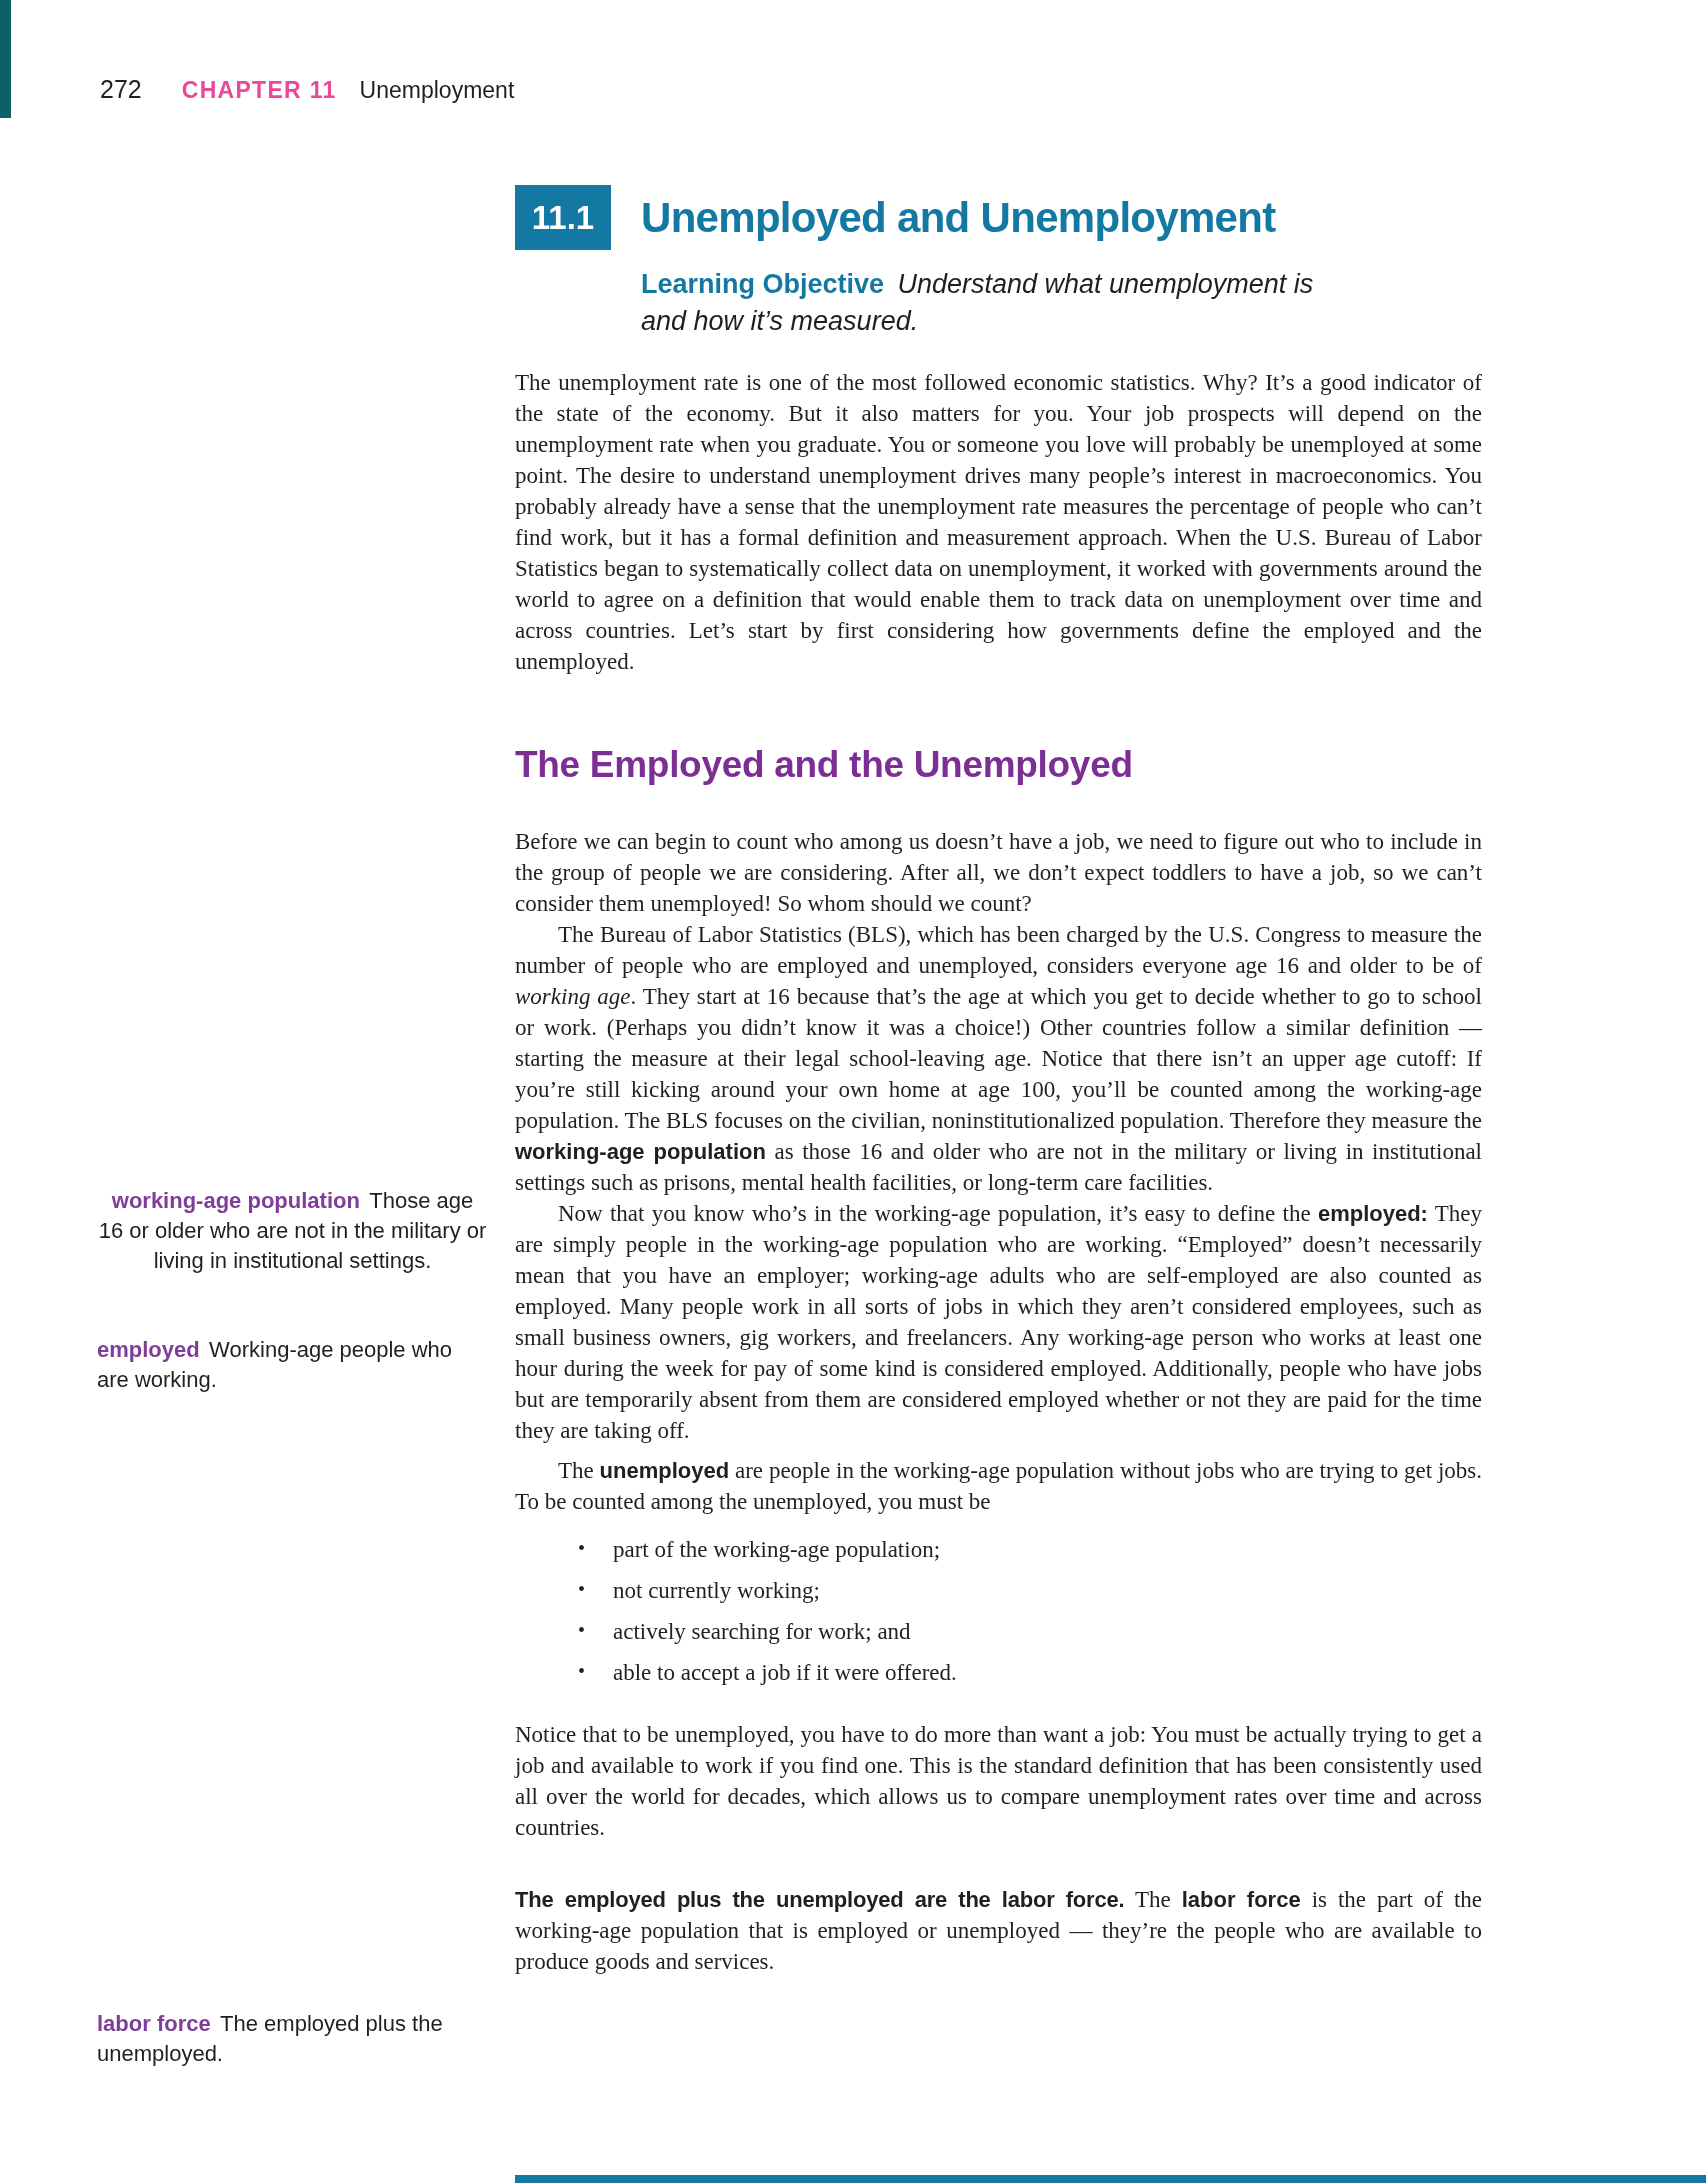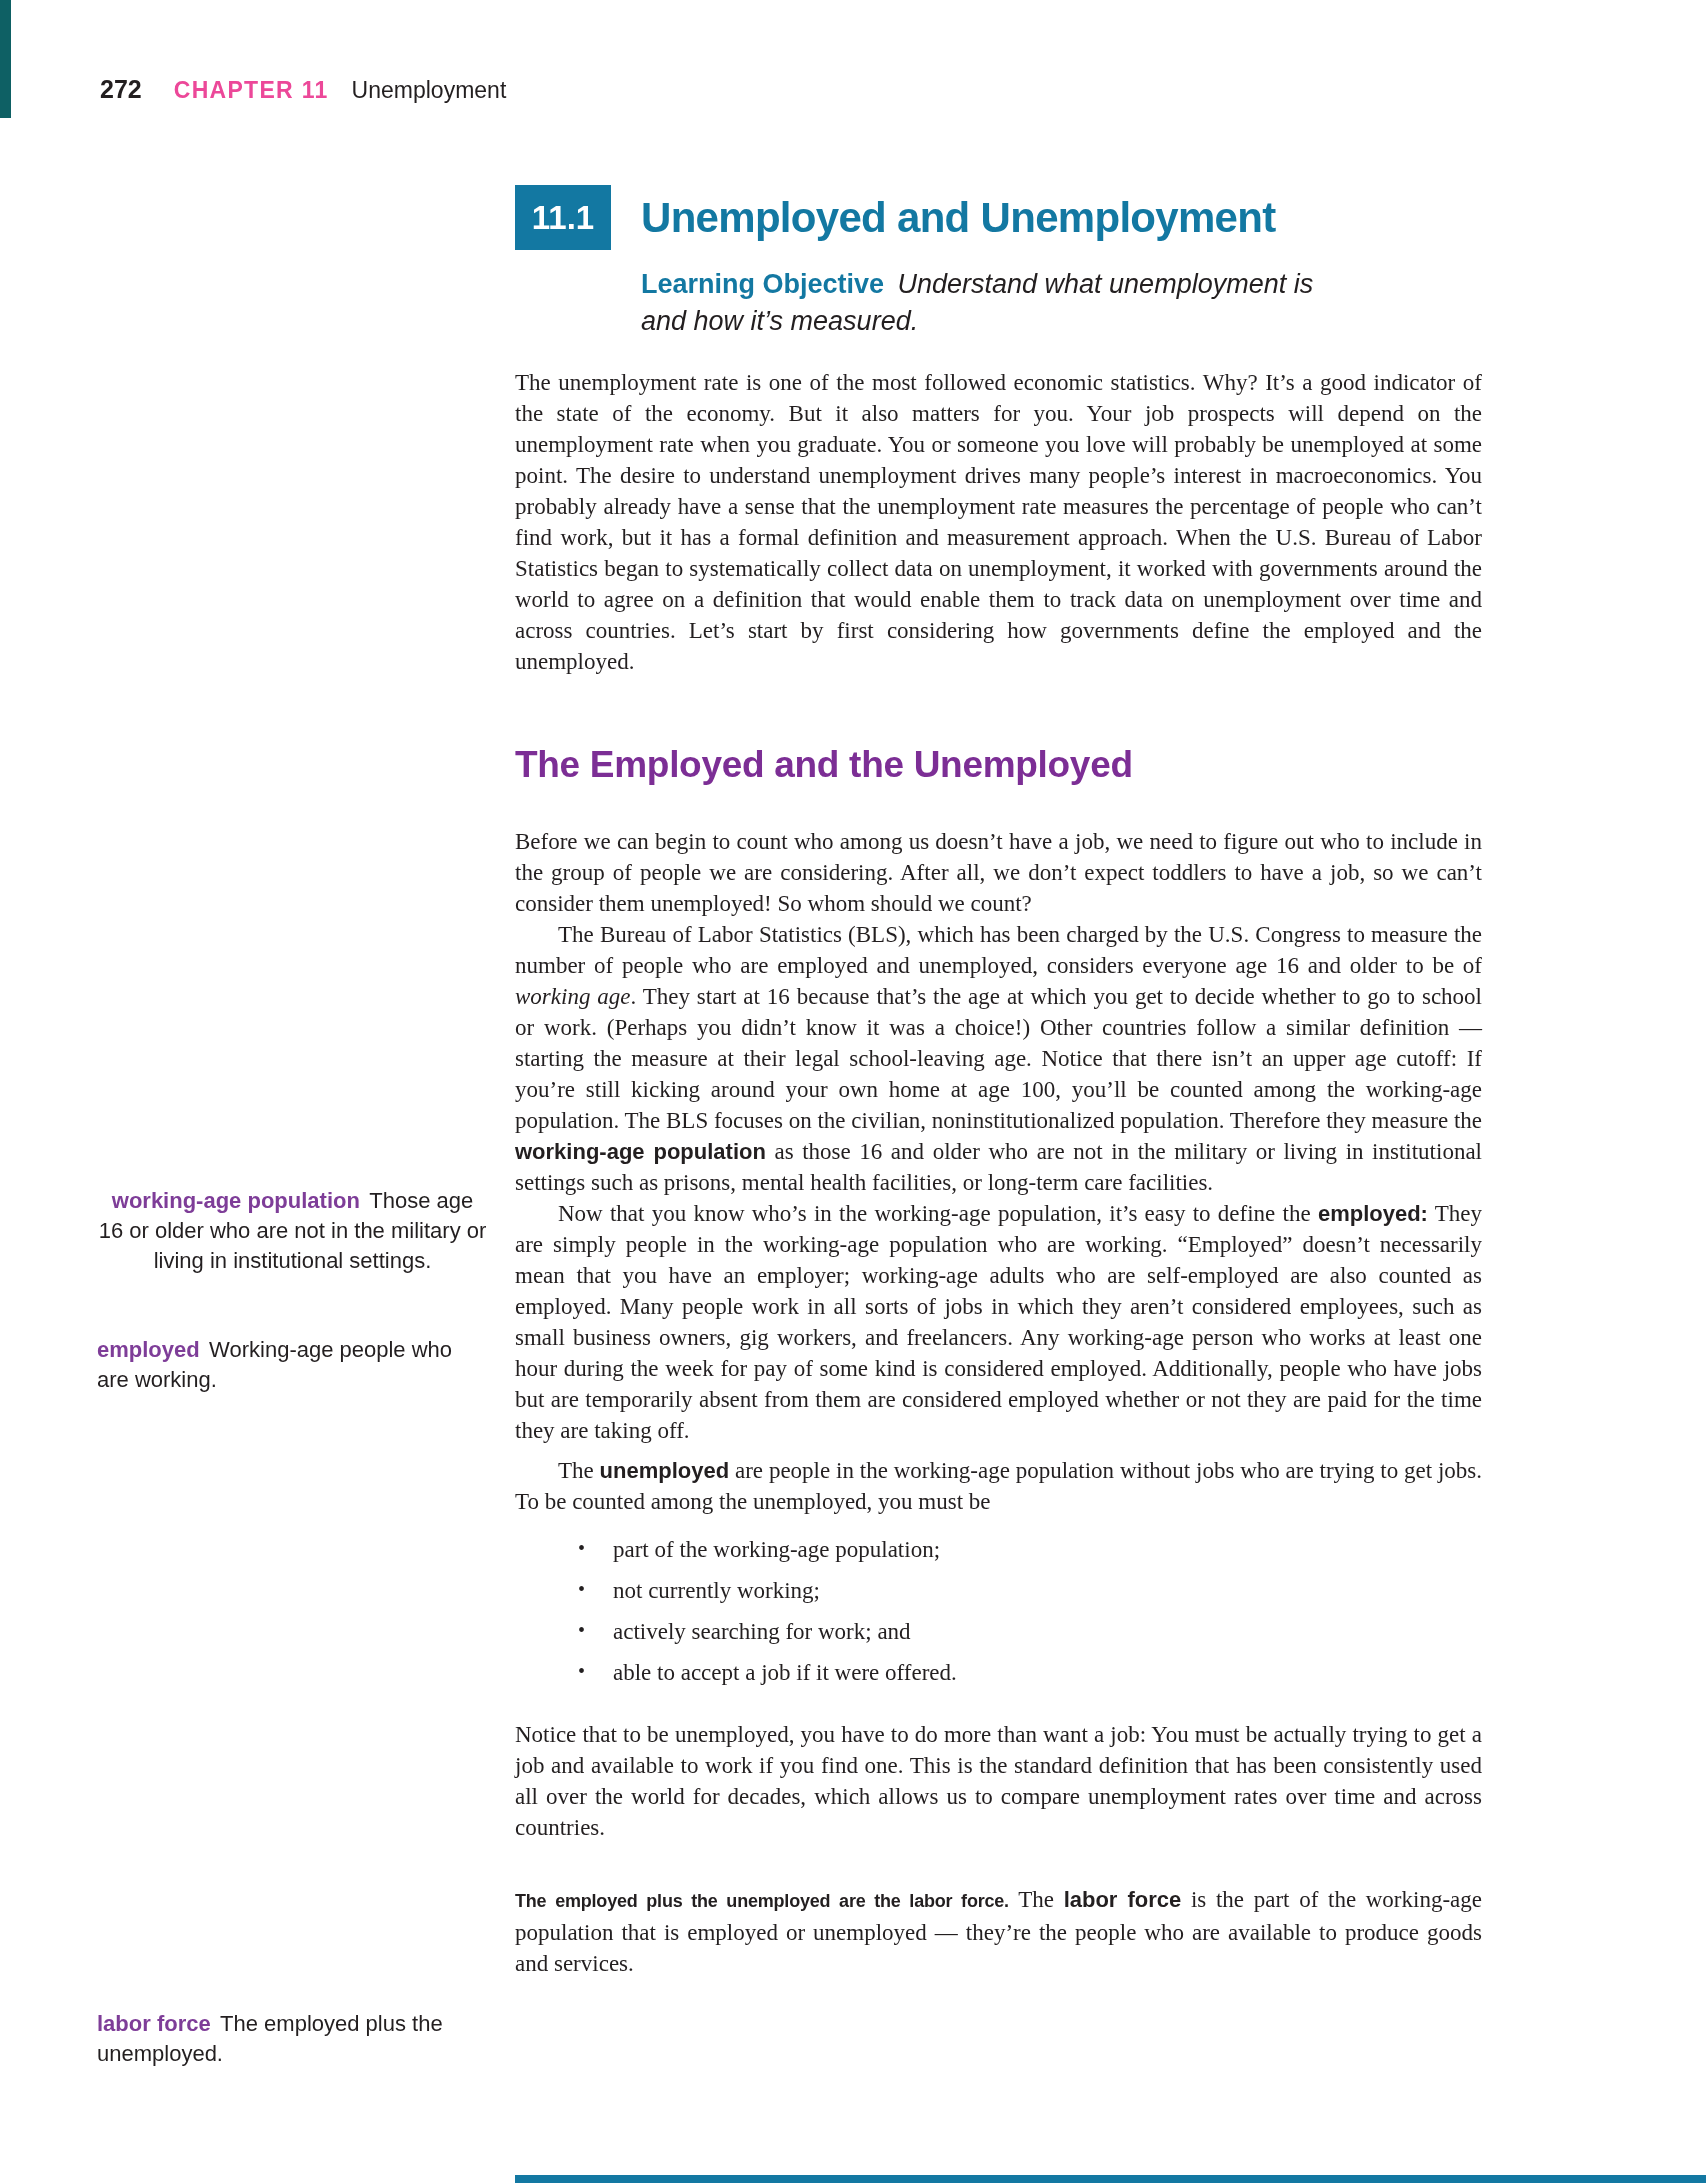--- a/index.html
+++ b/index.html
@@ -26,21 +26,21 @@
     width: 1191px; height: 8.7px;
     background: #1378a2;
   }
 
   
   .page-header {
     position: absolute; left: 100px; top: 75px;
     display: flex; align-items: baseline;
     font-family: "Liberation Sans", "DejaVu Sans", sans-serif;
   }
-  .page-number   { font-size: 25px; font-weight: 700; color: #231f20; margin-right: 32px; }
+  .page-number   { font-size: 25px; font-weight: 400; color: #231f20; margin-right: 40px; }
   .chapter-label { font-size: 23px; font-weight: 700; color: #ec4899; letter-spacing: 1.3px; margin-right: 23px; }
   .chapter-title { font-size: 23px; font-weight: 400; color: #231f20; }
 
   
   .section-badge {
     position: absolute; left: 515px; top: 185px;
     width: 96px; height: 65px;
     background: #1378a2;
     display: flex; align-items: center; justify-content: center;
     color: #ffffff; font-size: 33px; font-weight: 700;
@@ -89,21 +89,21 @@
 
   
   .rt-plain { }
   .rt-i { font-style: italic; }
   .rt-term {
     font-family: "Liberation Sans", "DejaVu Sans", sans-serif;
     font-weight: 700; font-size: 22px;
   }
   .rt-lead {
     font-family: "Liberation Sans", "DejaVu Sans", sans-serif;
-    font-weight: 700; font-size: 18px; letter-spacing: -0.2px;
+    font-weight: 700; font-size: 22px; letter-spacing: -0.2px;
   }
 
   
   .margin-note {
     position: absolute; left: 97px; width: 391px;
     font-family: "Liberation Sans", "DejaVu Sans", sans-serif;
     font-size: 22px; line-height: 30px; color: #231f20;
     text-align: left;
   }
   .note-term { color: #7e3d98; font-weight: 700; margin-right: 9.4px; }

